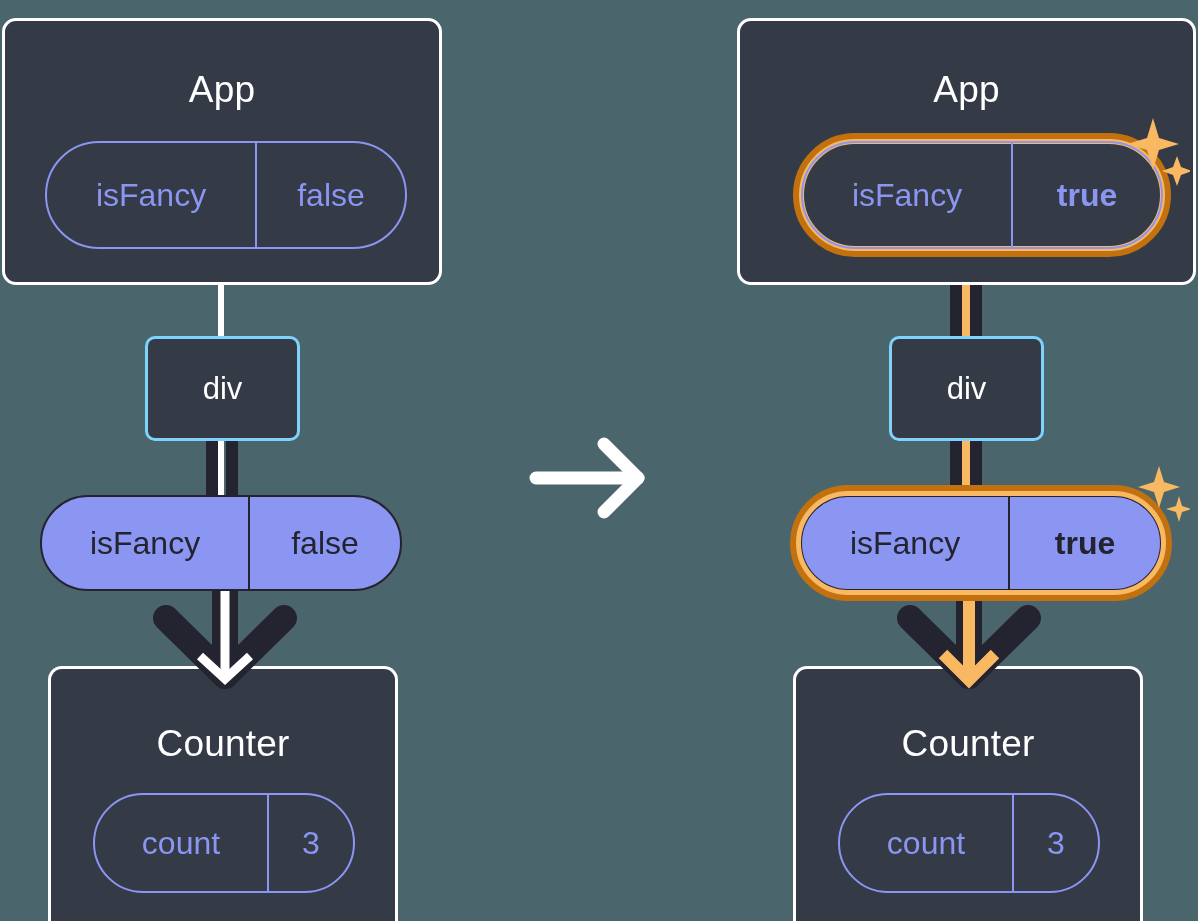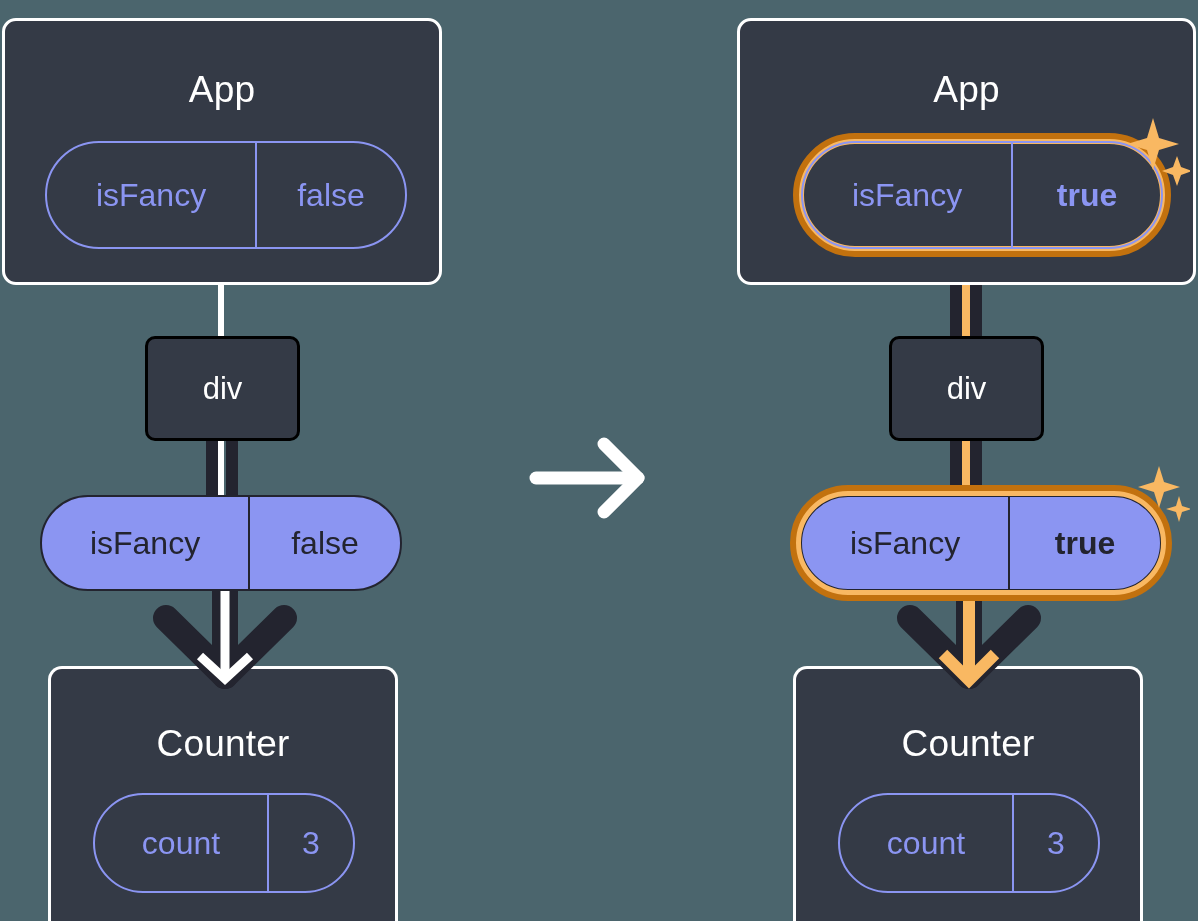--- a/index.html
+++ b/index.html
@@ -36,21 +36,21 @@
     text-align: center;
     color: #ffffff;
     font-size: 37px;
     font-weight: 400;
     letter-spacing: 0.2px;
   }
 
   .divbox {
     position: absolute;
     background: #343a46;
-    border: 3px solid #000000;
+    border: 3px solid #7dd3fc;
     border-radius: 10px;
     box-sizing: border-box;
     display: flex;
     align-items: center;
     justify-content: center;
     color: #ffffff;
     font-size: 31px;
   }
   .divbox span { position: relative; z-index: 3; }
 

